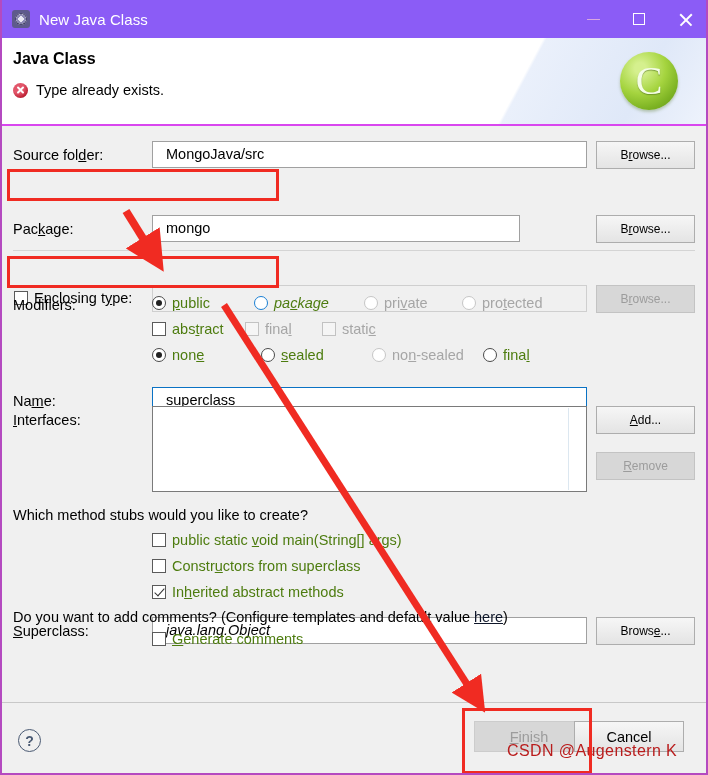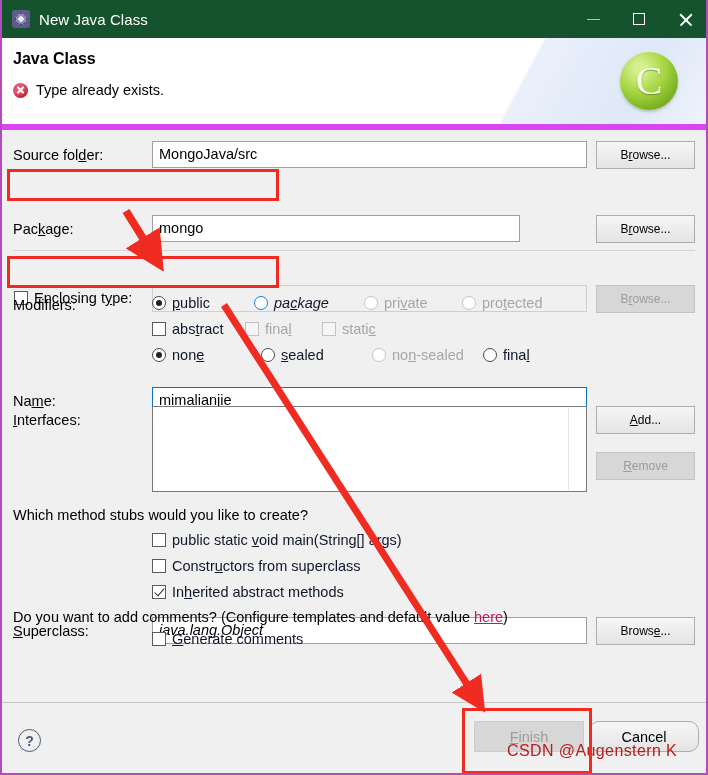--- a/index.html
+++ b/index.html
@@ -11,21 +11,21 @@
   }
   .window{
     position:relative;width:708px;height:775px;
     box-sizing:border-box;
     border-left:2px solid #b44ac0;border-right:2px solid #b44ac0;border-bottom:2px solid #b44ac0;
     background:#f0f0f0;overflow:hidden;
   }
   
   .titlebar{
     position:absolute;left:-2px;top:0;width:708px;height:38px;
-    background:#14532d;display:flex;align-items:center;
+    background:#8b5cf6;display:flex;align-items:center;
   }
   .title-icon{
     width:18px;height:18px;margin-left:12px;margin-right:9px;position:relative;flex:0 0 auto;
   }
   .title-icon .cog{
     position:absolute;left:0;top:0;width:18px;height:18px;border-radius:3px;
     background:#5e5a8c;
   }
   .title-icon .cog:after{
     content:"";position:absolute;left:3px;top:3px;width:12px;height:12px;border-radius:50%;
@@ -46,21 +46,21 @@
   .glyph-close{position:relative;width:15px;height:15px;}
   .glyph-close:before,.glyph-close:after{
     content:"";position:absolute;left:0;top:7px;width:16px;height:1.6px;background:#fff;
   }
   .glyph-close:before{transform:rotate(45deg);}
   .glyph-close:after{transform:rotate(-45deg);}
 
   
   .header{
     position:absolute;left:0;top:38px;width:704px;height:86px;background:#ffffff;
-    border-bottom:6px solid #d946ef;overflow:hidden;
+    border-bottom:2px solid #d946ef;overflow:hidden;
   }
   .header-sheen{
     position:absolute;right:0;top:0;width:290px;height:86px;
     background:linear-gradient(118deg,rgba(255,255,255,0) 0%,rgba(255,255,255,0) 38%,#eaf0fb 39%,#dfe8f8 75%,#eef3fc 100%);
   }
   .header-title{
     position:absolute;left:11px;top:12px;font-size:16px;font-weight:bold;color:#000;
   }
   .header-msg{
     position:absolute;left:11px;top:44px;display:flex;align-items:center;gap:8px;
@@ -91,21 +91,21 @@
   
   .form{position:absolute;left:0;top:125px;width:704px;height:575px;}
   .row{position:absolute;left:0;width:612px;height:28px;display:flex;align-items:center;}
   .lbl{
     position:absolute;left:11px;font-size:14.5px;color:#000;white-space:nowrap;
   }
   .lbl u{text-decoration:underline;}
   .field{
     position:absolute;left:150px;box-sizing:border-box;height:27px;
     border:1px solid #a0a0a0;background:#ffffff;
-    font-size:14.5px;color:#000;padding:2px 6px;line-height:21px;
+    font-size:14.5px;color:#000;padding:2px 13px;line-height:21px;
     font-family:"Liberation Sans","DejaVu Sans",sans-serif;
     outline:none;
   }
   .field.focused{border:1px solid #0a72c4;}
   .field.disabled{background:#f0f0f0;border:1px solid #cfcfcf;}
   .btn{
     position:absolute;box-sizing:border-box;height:28px;width:99px;
     background:linear-gradient(#f6f6f6,#e4e4e4);border:1px solid #adadad;
     font-size:12px;color:#000;display:flex;align-items:center;justify-content:center;
     font-family:"Liberation Sans","DejaVu Sans",sans-serif;
@@ -128,31 +128,31 @@
   .rb{
     width:14px;height:14px;box-sizing:border-box;border:1.3px solid #4a4a4a;border-radius:50%;
     background:#fff;display:inline-block;position:relative;flex:0 0 auto;
   }
   .rb.hover{border-color:#1a7fd4;border-width:1.6px;}
   .rb.disabled{border-color:#c6c6c6;}
   .rb.checked:after{
     content:"";position:absolute;left:3px;top:3px;width:6px;height:6px;border-radius:50%;background:#222;
   }
   .opt{
-    position:absolute;display:flex;align-items:center;gap:6px;font-size:14.5px;color:#0f172a;
+    position:absolute;display:flex;align-items:center;gap:6px;font-size:14.5px;color:#4d7c0f;
     white-space:nowrap;
   }
   .opt.disabled{color:#a6a6a6;}
   .opt u{text-decoration:underline;}
   .listbox{
     position:absolute;box-sizing:border-box;background:#fff;border:1px solid #7a7a7a;
   }
   .listbox .vrule{position:absolute;right:17px;top:1px;bottom:1px;width:1px;background:#dce7f0;}
   .q-text{position:absolute;left:11px;font-size:14.5px;color:#000;white-space:nowrap;}
-  .q-text a{color:#be185d;text-decoration:underline;}
+  .q-text a{color:#0f172a;text-decoration:underline;}
 
   
   .footer-sep{position:absolute;left:0;top:702px;width:704px;height:1px;background:#c8c8c8;}
   .footer{position:absolute;left:0;top:703px;width:704px;height:68px;background:#f0f0f0;}
   .help-icon{
     position:absolute;left:16px;top:26px;width:21px;height:21px;border-radius:50%;
     border:1.4px solid #4a5a73;color:#4a5a73;font-size:14px;
     display:flex;align-items:center;justify-content:center;font-weight:bold;
   }
   .fbtn{
@@ -225,21 +225,21 @@
       <span class="cb" style="position:absolute;left:12px;top:86px;"></span>
       <span class="lbl" style="left:32px;top:85px;">Enclosing t<u>y</u>pe:</span>
       <div class="field disabled" style="top:80px;width:435px;"></div>
       <div class="btn disabled" style="left:594px;top:80px;">B<u>r</u>owse...</div>
     </div>
 
     <div class="sep" style="top:125px;"></div>
 
     <div class="row" style="top:131px;">
       <span class="lbl" style="top:137px;">Na<u>m</u>e:</span>
-      <div class="field focused" style="top:131px;width:435px;">mimalianjie</div>
+      <div class="field focused" style="top:131px;width:435px;">superclass</div>
     </div>
 
     <span class="lbl" style="top:172px;">Modifiers:</span>
 
     <div class="opt" style="left:150px;top:170px;">
       <span class="rb checked"></span>
       <span><u>p</u>ublic</span>
     </div>
     <div class="opt" style="left:252px;top:170px;font-style:italic;">
       <span class="rb hover"></span>
@@ -317,21 +317,21 @@
     <div class="opt" style="left:150px;top:506px;">
       <span class="cb"></span>
       <span><u>G</u>enerate comments</span>
     </div>
   </div>
 
   <div class="footer-sep"></div>
   <div class="footer">
     <div class="help-icon">?</div>
     <div class="fbtn disabled" style="left:472px;"><u>F</u>inish</div>
-    <div class="fbtn" style="left:587px;border-radius:10px;">Cancel</div>
+    <div class="fbtn" style="left:572px;">Cancel</div>
   </div>
 
   <div class="watermark">CSDN @Augenstern K</div>
 
   <div class="anno-box" style="left:5px;top:169px;width:272px;height:32px;"></div>
   <div class="anno-box" style="left:5px;top:256px;width:272px;height:32px;"></div>
   <div class="anno-box" style="left:460px;top:708px;width:130px;height:66px;"></div>
 
   <svg class="anno" viewBox="0 0 708 775">
     <defs>

